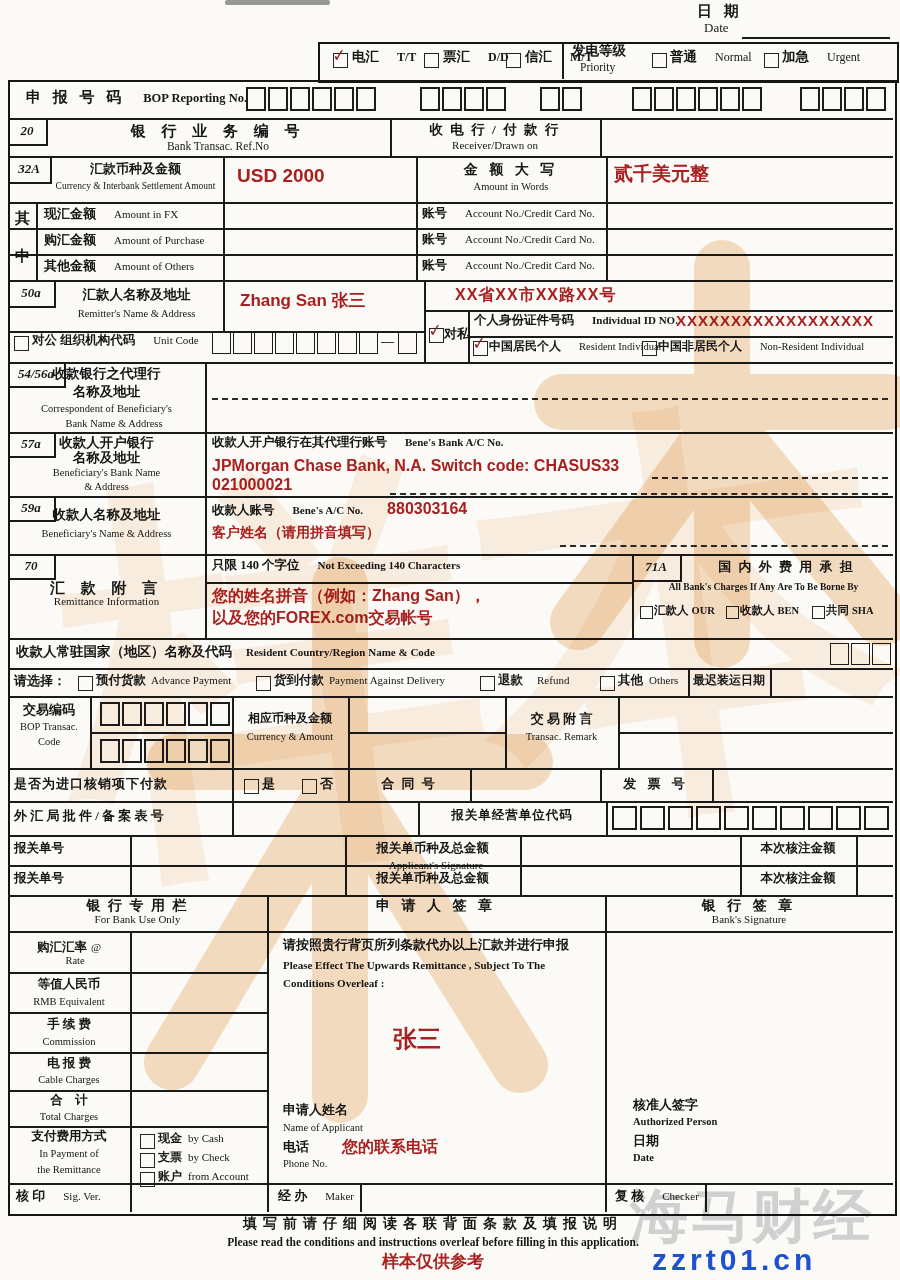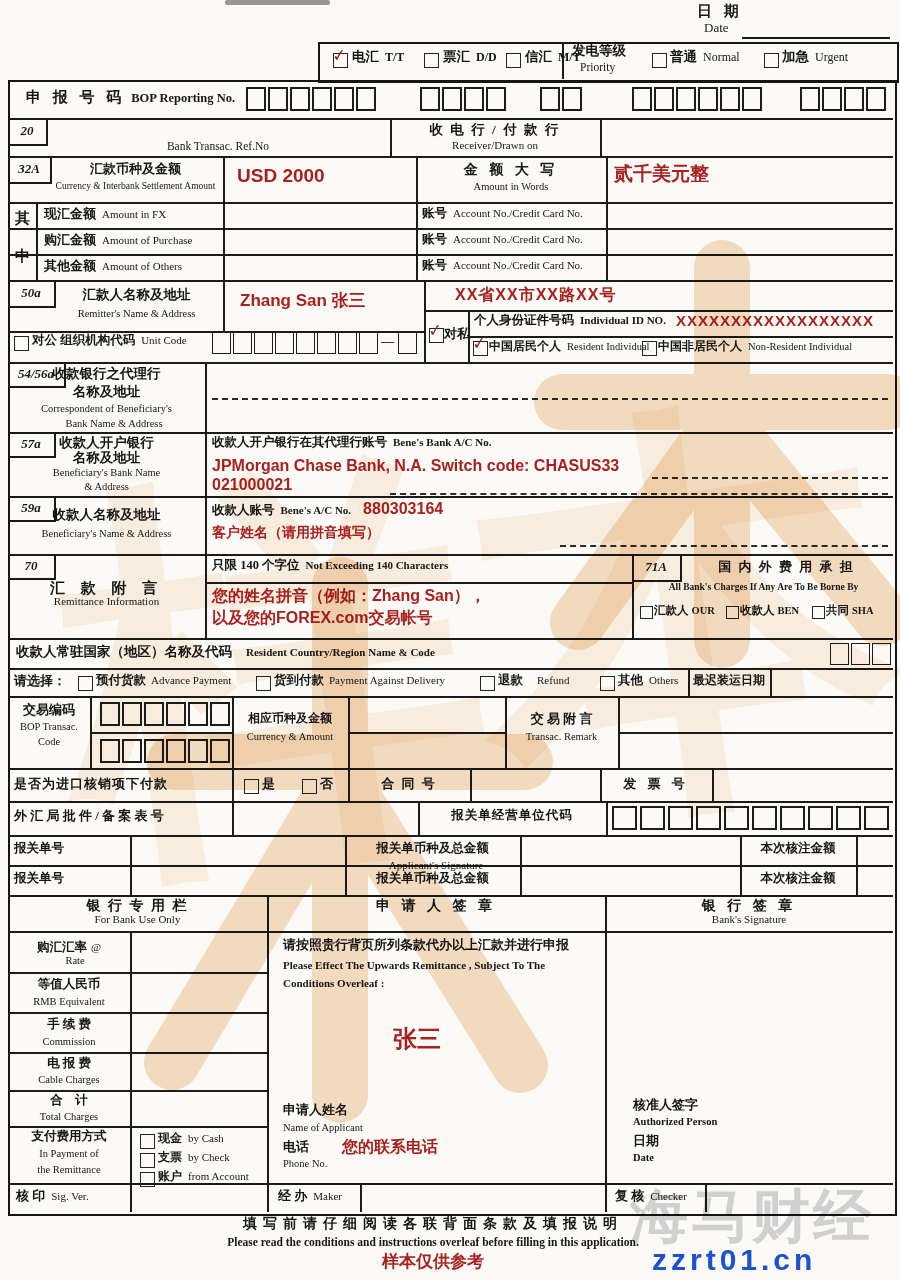--- a/index.html
+++ b/index.html
@@ -1,20 +1,20 @@
 <!DOCTYPE html>
 <html><head>
 <meta charset="utf-8">
 <style>
 html,body{margin:0;padding:0;background:#e8e8e8}
 .page{position:relative;width:900px;height:1280px;margin:0 auto;background:#fbfaf6;
   font-family:"Liberation Serif",serif;color:#161616;overflow:hidden}
 .t{position:absolute;white-space:nowrap;line-height:1.08}
 .c{text-align:center}
-.fx{display:flex;align-items:baseline;gap:6px}
+.fx{display:flex;align-items:baseline;gap:18px}
 .zh{font-weight:700}
 .b{font-weight:700}
 .s9{font-size:9.5px}.s10{font-size:10.5px}.s11{font-size:11px}.s115{font-size:11.5px}
 .s12{font-size:12px}.s125{font-size:12.5px}.s13{font-size:13px}.s135{font-size:13.5px}
 .s14{font-size:14px}.s15{font-size:15px}.s16{font-size:16px}.s17{font-size:17px}
 .s19{font-size:19px}.s24{font-size:24px}
 .ls1{letter-spacing:1px}.ls2{letter-spacing:2px}.ls4{letter-spacing:4px}.ls6{letter-spacing:6px}
 .red{font-family:"Liberation Sans",sans-serif;color:#a8201f;font-weight:700}
 .hl,.vl{position:absolute;background:#1b1b1b}
 .hl{height:2px}.vl{width:2px}
@@ -191,20 +191,21 @@
       <span class="bx"></span>
       <span class="bx"></span>
     </div>
   <div class="bxg" style="left:800px;top:87px">
       <span class="bx"></span>
       <span class="bx"></span>
       <span class="bx"></span>
       <span class="bx"></span>
     </div>
 
+  <div class="t c zh s15 ls6" style="left:46px;top:123px;width:344px">银 行 业 务 编 号</div>
   <div class="t c s115" style="left:46px;top:140px;width:344px">Bank Transac. Ref.No</div>
   <div class="t c zh s135 ls2" style="left:390px;top:123px;width:210px">收 电 行 / 付 款 行</div>
   <div class="t c s11" style="left:390px;top:140px;width:210px">Receiver/Drawn on</div>
 
   <div class="t c zh s13" style="left:48px;top:162px;width:175px">汇款币种及金额</div>
   <div class="t c s9" style="left:48px;top:181px;width:175px">Currency &amp; Interbank Settlement Amount</div>
   <div class="t red s19" style="left:237px;top:166px">USD 2000</div>
   <div class="t c zh s14 ls4" style="left:416px;top:162px;width:190px">金 额 大 写</div>
   <div class="t c s10" style="left:416px;top:181px;width:190px">Amount in Words</div>
   <div class="t red s19" style="left:614px;top:164px">贰千美元整</div>

